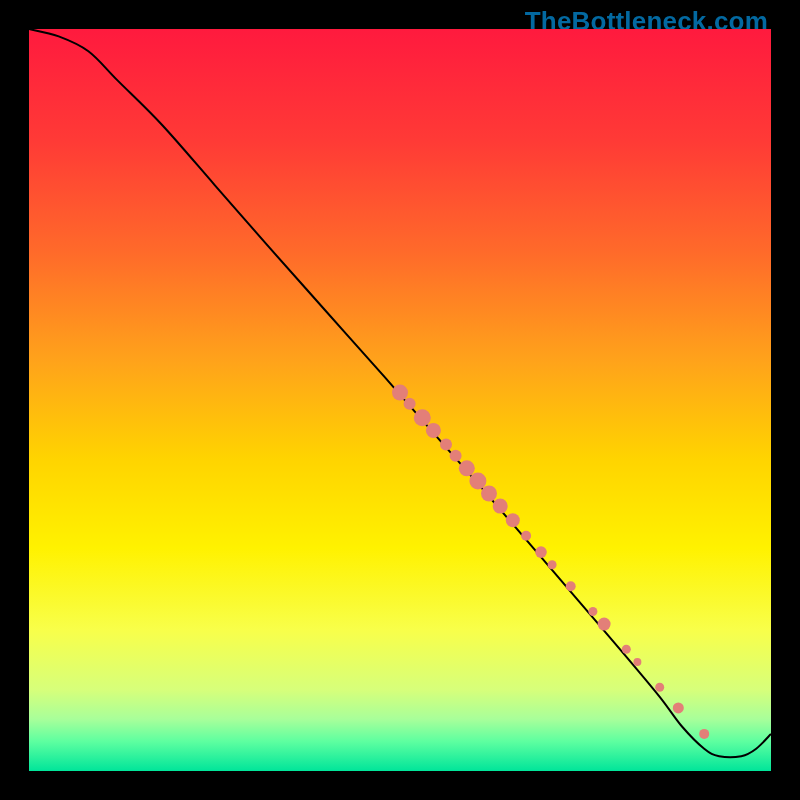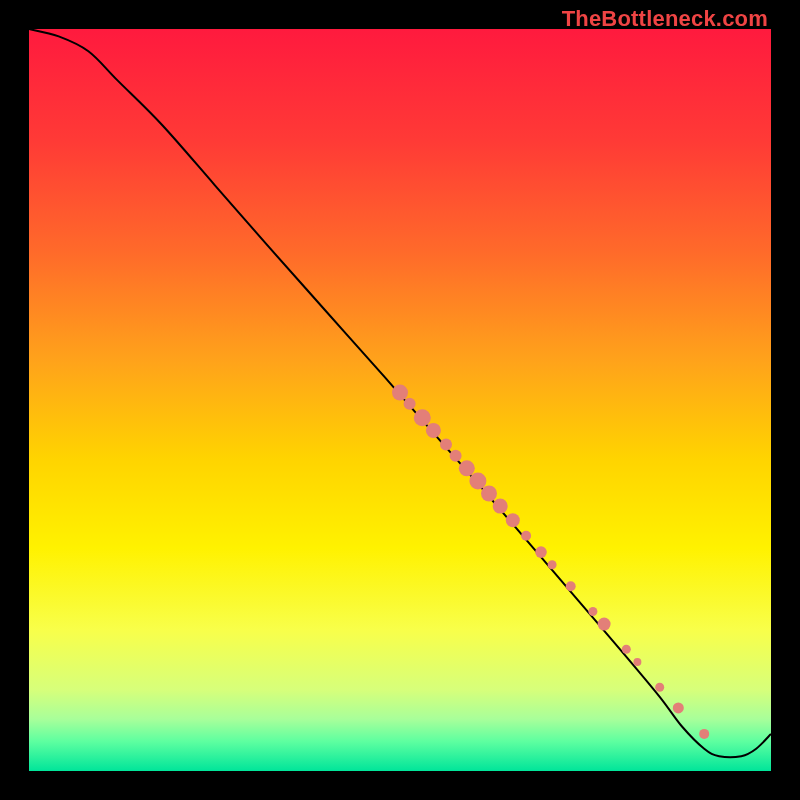--- a/index.html
+++ b/index.html
@@ -25,22 +25,22 @@
     overflow: hidden;
   }
   .gradient-bg {
     position: absolute;
     inset: 0;
   }
   .watermark {
     position: absolute;
     top: 6px;
     right: 32px;
-    color: #ef4444;
-    font-size: 22px;
+    color: #0369a1;
+    font-size: 26px;
     font-weight: 600;
     letter-spacing: 0.2px;
     font-family: Arial, Helvetica, sans-serif;
   }
   svg.curve {
     position: absolute;
     inset: 0;
     width: 742px;
     height: 742px;
   }

